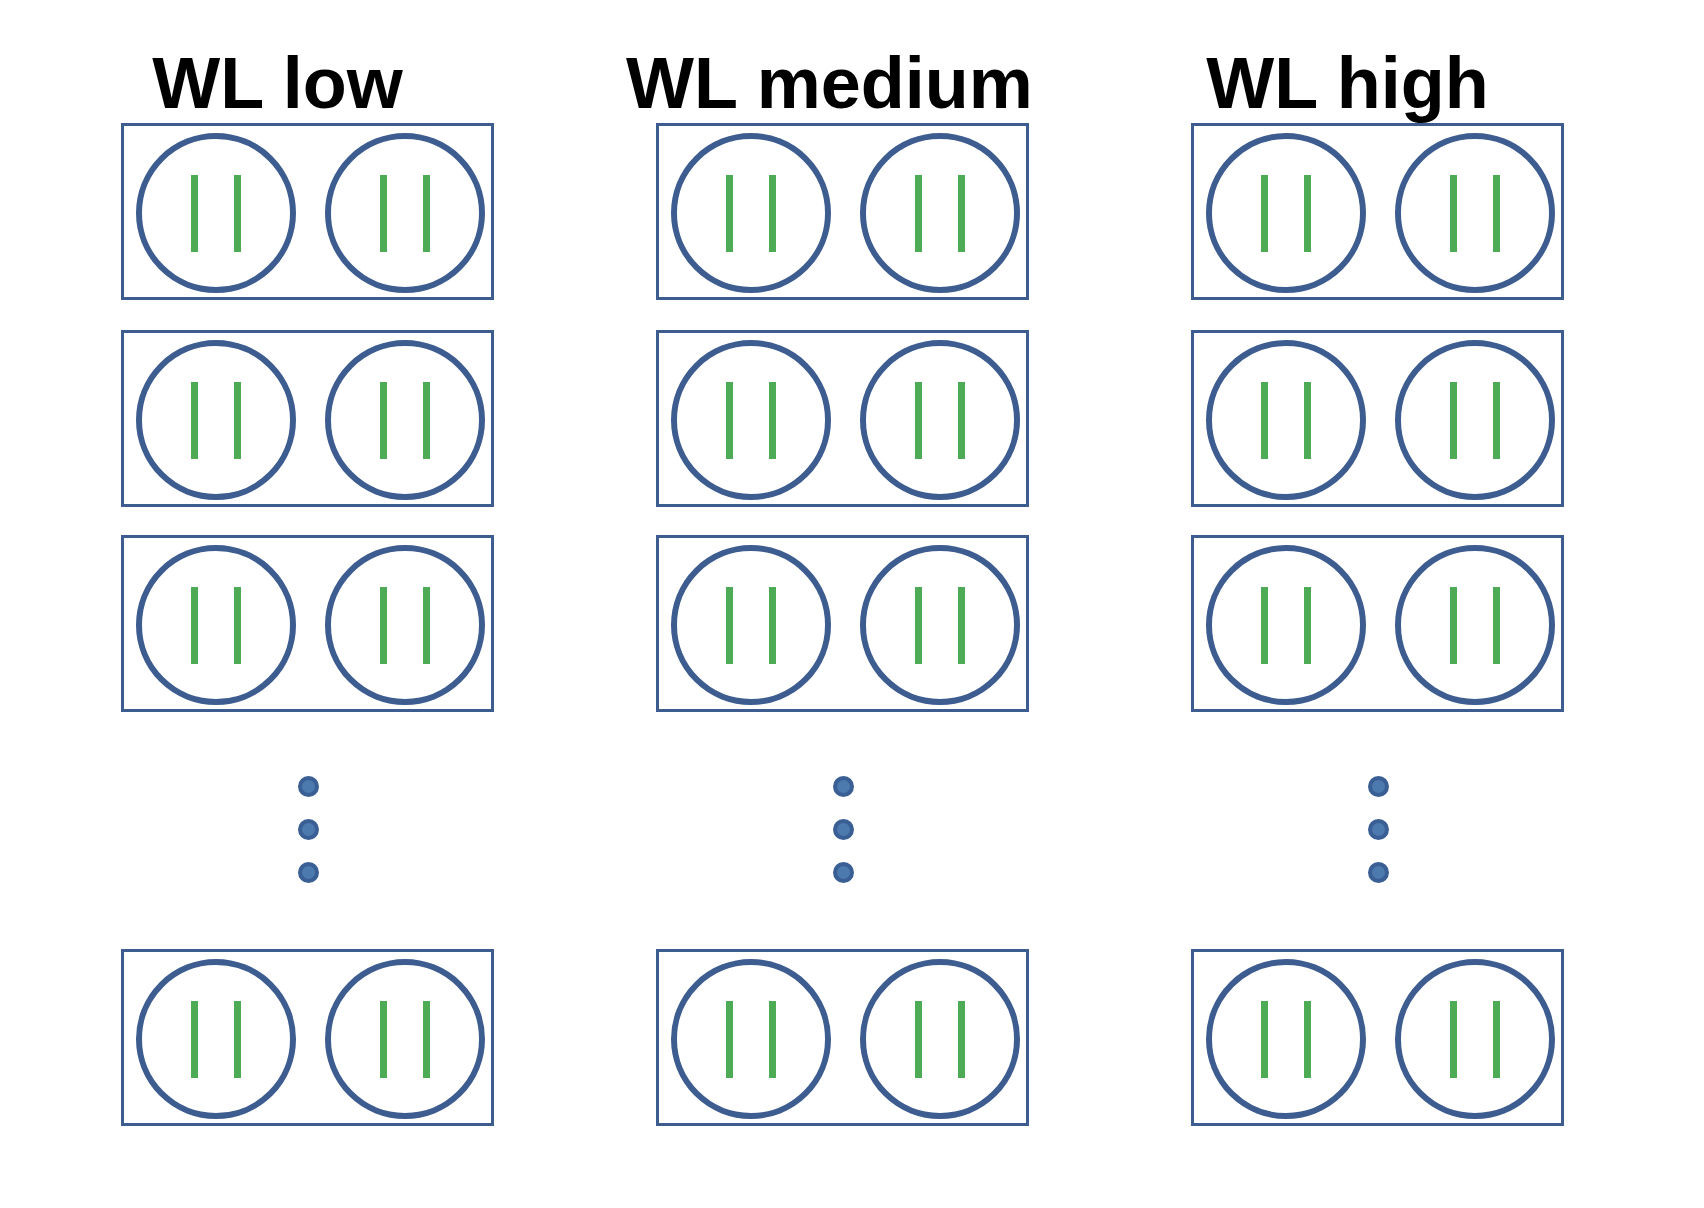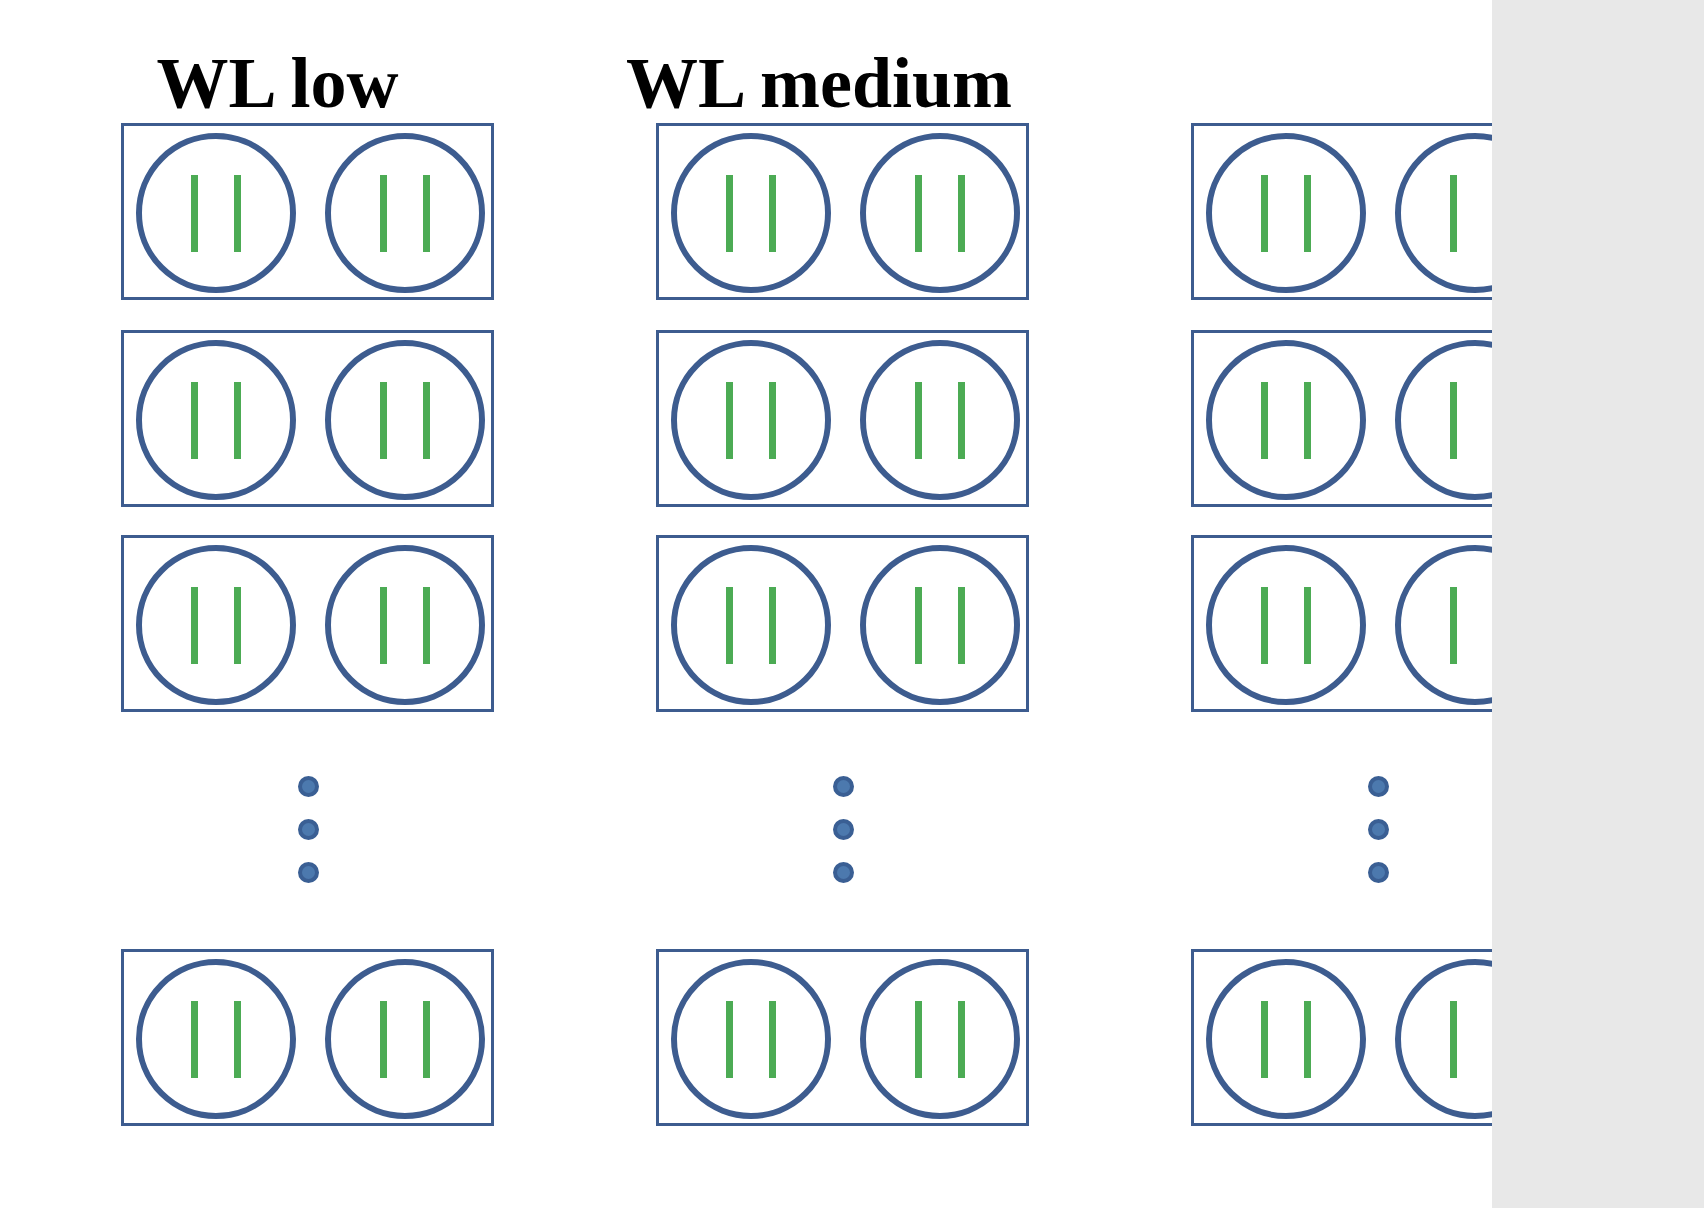--- a/index.html
+++ b/index.html
@@ -6,24 +6,24 @@
     --outline-blue:#3D5C8F;
     --bar-green:#4CAB54;
     --dot-fill:#4C79AE;
     --dot-ring:#3A5F94;
     --background:#FFFFFF;
     --title-text:#000000;
   }
   html,body{margin:0;padding:0;background:#e8e8e8;}
   .canvas{
     position:relative;
-    width:1492px;height:1208px;
+    width:1704px;height:1208px;
     background:var(--background);
     overflow:hidden;
-    font-family:Liberation Serif, serif;
+    font-family:Liberation Sans, sans-serif;
   }
   .column{position:absolute;top:0;height:100%;width:373px;}
   .col-title{
     position:absolute;top:47px;left:0;width:100%;
     text-align:center;
     transform:translateX(-30px);
     font-weight:700;font-size:72px;line-height:1;
     color:var(--title-text);
     white-space:nowrap;
   }
@@ -161,20 +161,21 @@
         <span class="bar"></span>
       </div>
       <div class="circle c2">
         <span class="bar"></span>
         <span class="bar"></span>
       </div>
     </div>
   </div>
 
   <div class="column col-3">
+    <div class="col-title">WL high</div>
 
     <div class="box r1">
       <div class="circle c1">
         <span class="bar"></span>
         <span class="bar"></span>
       </div>
       <div class="circle c2">
         <span class="bar"></span>
         <span class="bar"></span>
       </div>

